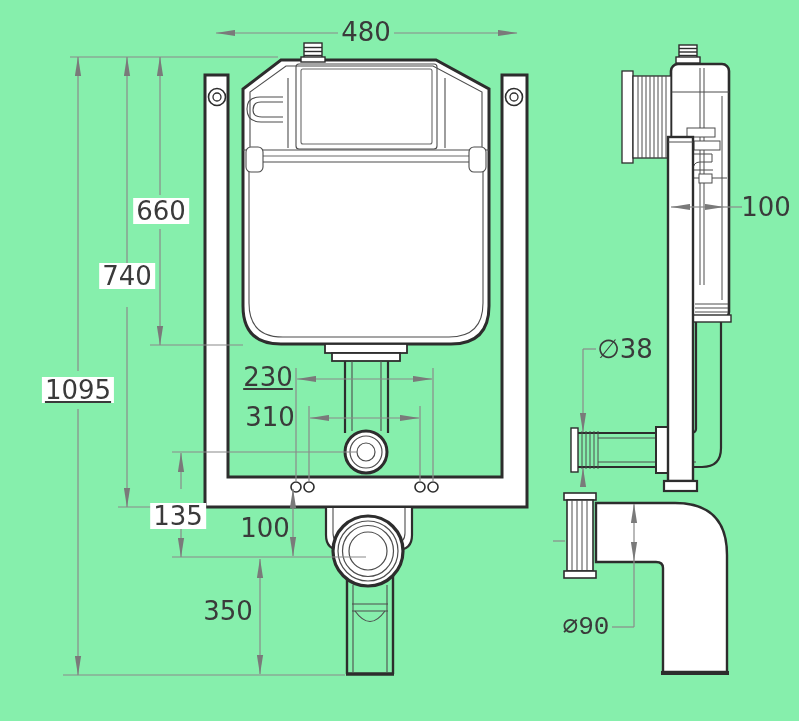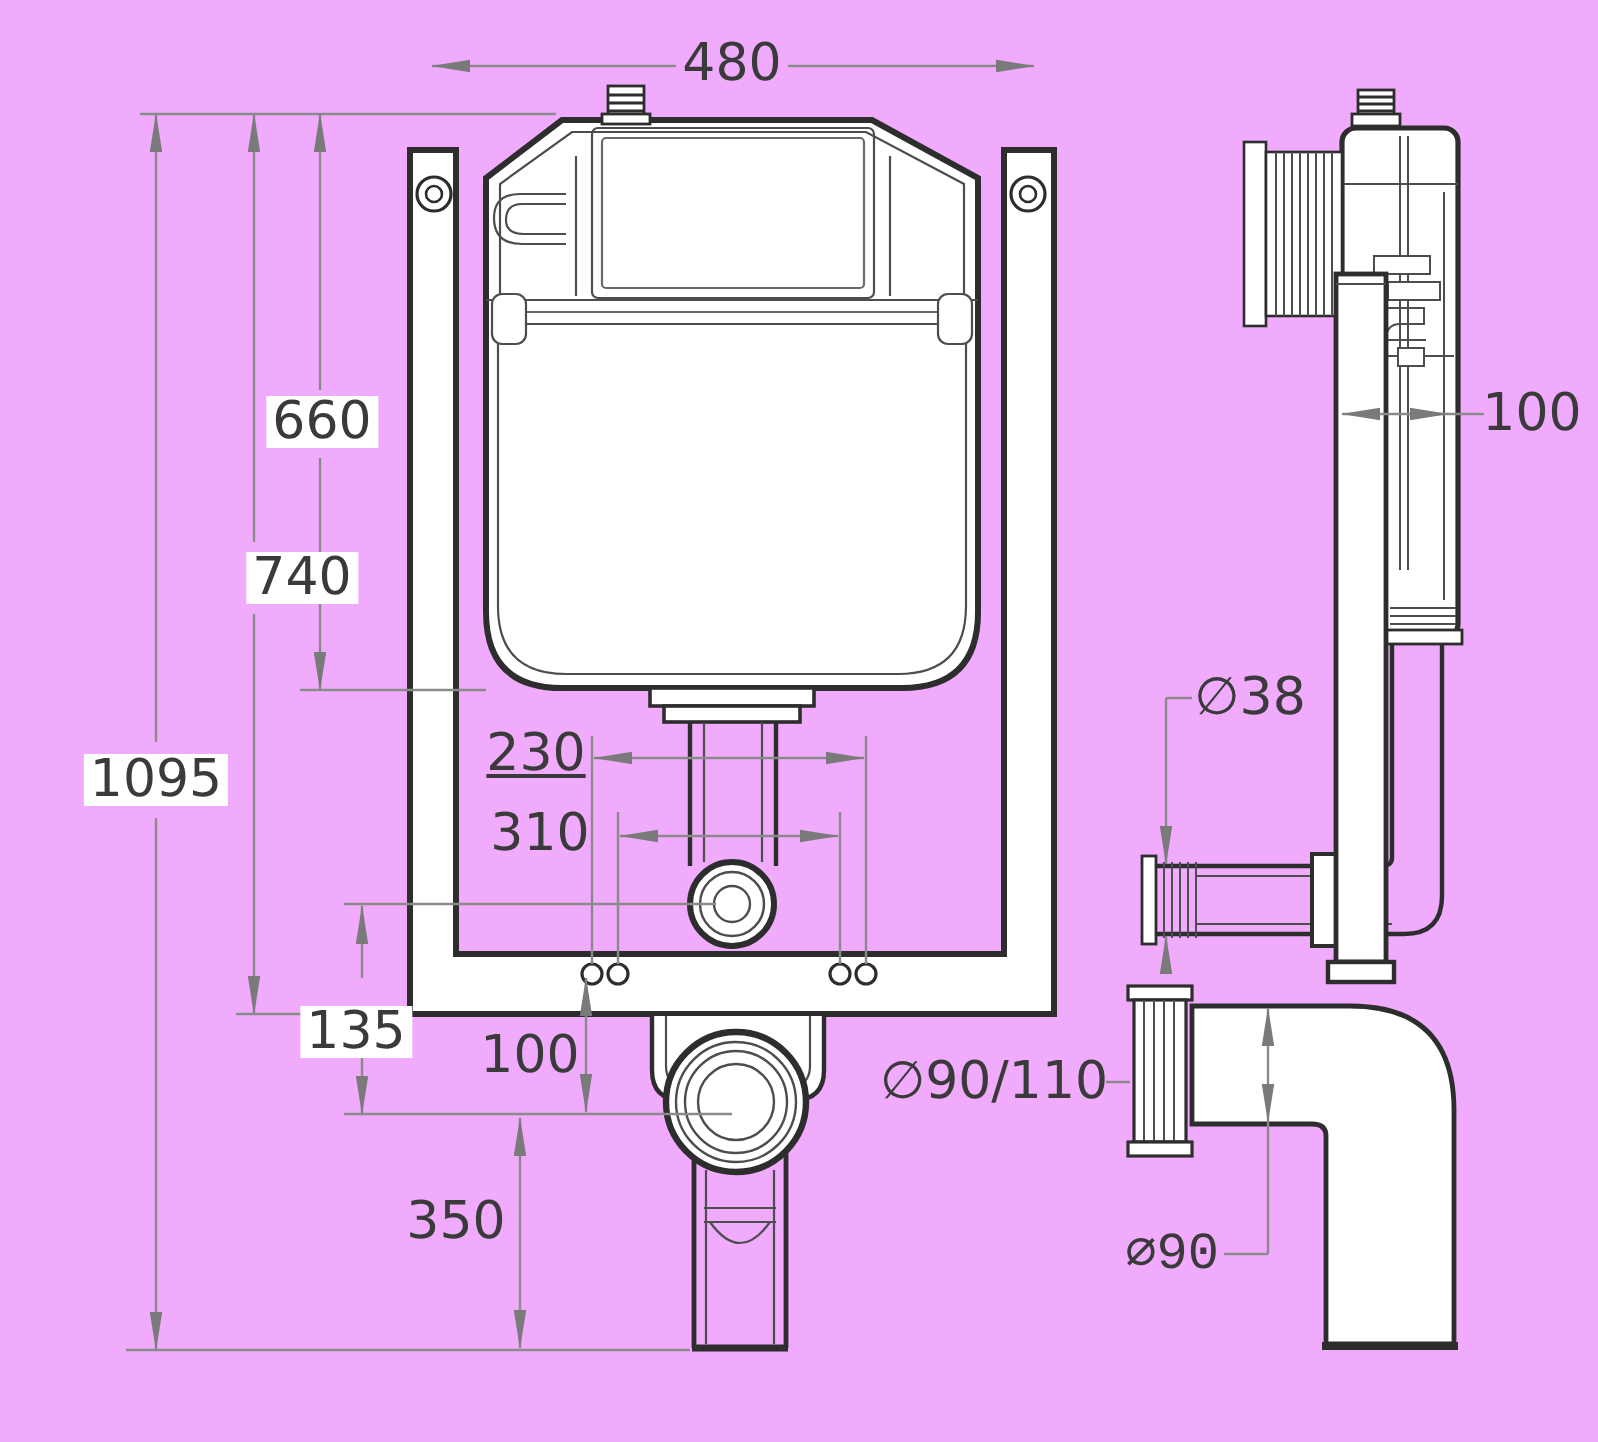--- a/index.html
+++ b/index.html
@@ -1,16 +1,16 @@
 <!DOCTYPE html>
 <html><head>
 <meta charset="utf-8">
 <style>
   html,body{margin:0;padding:0;background:#ffffff;}
-  .stage{position:relative;width:799px;height:721px;background:#f0abfc;overflow:hidden;
+  .stage{position:relative;width:799px;height:721px;background:#86efac;overflow:hidden;
          font-family:"DejaVu Sans",sans-serif;}
   svg{position:absolute;left:0;top:0;}
   .dim-label{position:absolute;transform:translate(-50%,-50%);
              font-family:"DejaVu Sans",sans-serif;font-size:26px;color:#3a3a3a;
              white-space:nowrap;line-height:1;}
   .bg{background:#ffffff;padding:0 3px;}
 </style>
 </head>
 <body>
 
@@ -224,25 +224,24 @@
     <line x1="634" y1="531" x2="634" y2="504" marker-end="url(#arr)"></line>
     <line x1="634" y1="531" x2="634" y2="561" marker-end="url(#arr)"></line>
     <line x1="634" y1="561" x2="634" y2="627"></line>
     <line x1="612" y1="627" x2="634" y2="627"></line>
 
     <line x1="553" y1="541" x2="565" y2="541"></line>
   </g>
 </svg>
 
 <div class="dim-label" style="left:366px;top:32px;">480</div>
-<div class="dim-label bg" style="left:78px;top:390px;">1095</div>
-<div class="dim-label bg" style="left:127px;top:289px;margin-left:24px;">740</div>
+<div class="dim-label bg" style="left:78px;top:390px;text-decoration:underline;">1095</div>
+<div class="dim-label bg" style="left:127px;top:276px;">740</div>
 <div class="dim-label bg" style="left:161px;top:211px;">660</div>
 <div class="dim-label" style="left:268px;top:377px;text-decoration:underline;">230</div>
 <div class="dim-label" style="left:270px;top:417px;">310</div>
 <div class="dim-label bg" style="left:178px;top:516px;">135</div>
 <div class="dim-label" style="left:265px;top:528px;">100</div>
 <div class="dim-label" style="left:228px;top:611px;">350</div>
 <div class="dim-label" style="left:766px;top:207px;">100</div>
 <div class="dim-label" style="left:625px;top:349px;">∅38</div>
-<div class="dim-label" style="left:497px;top:541px;">∅90/110</div>
 <div class="dim-label" style="left:586px;top:627px;font-family:Liberation Mono, monospace;">∅90</div>
 </div>
 
 </body></html>

